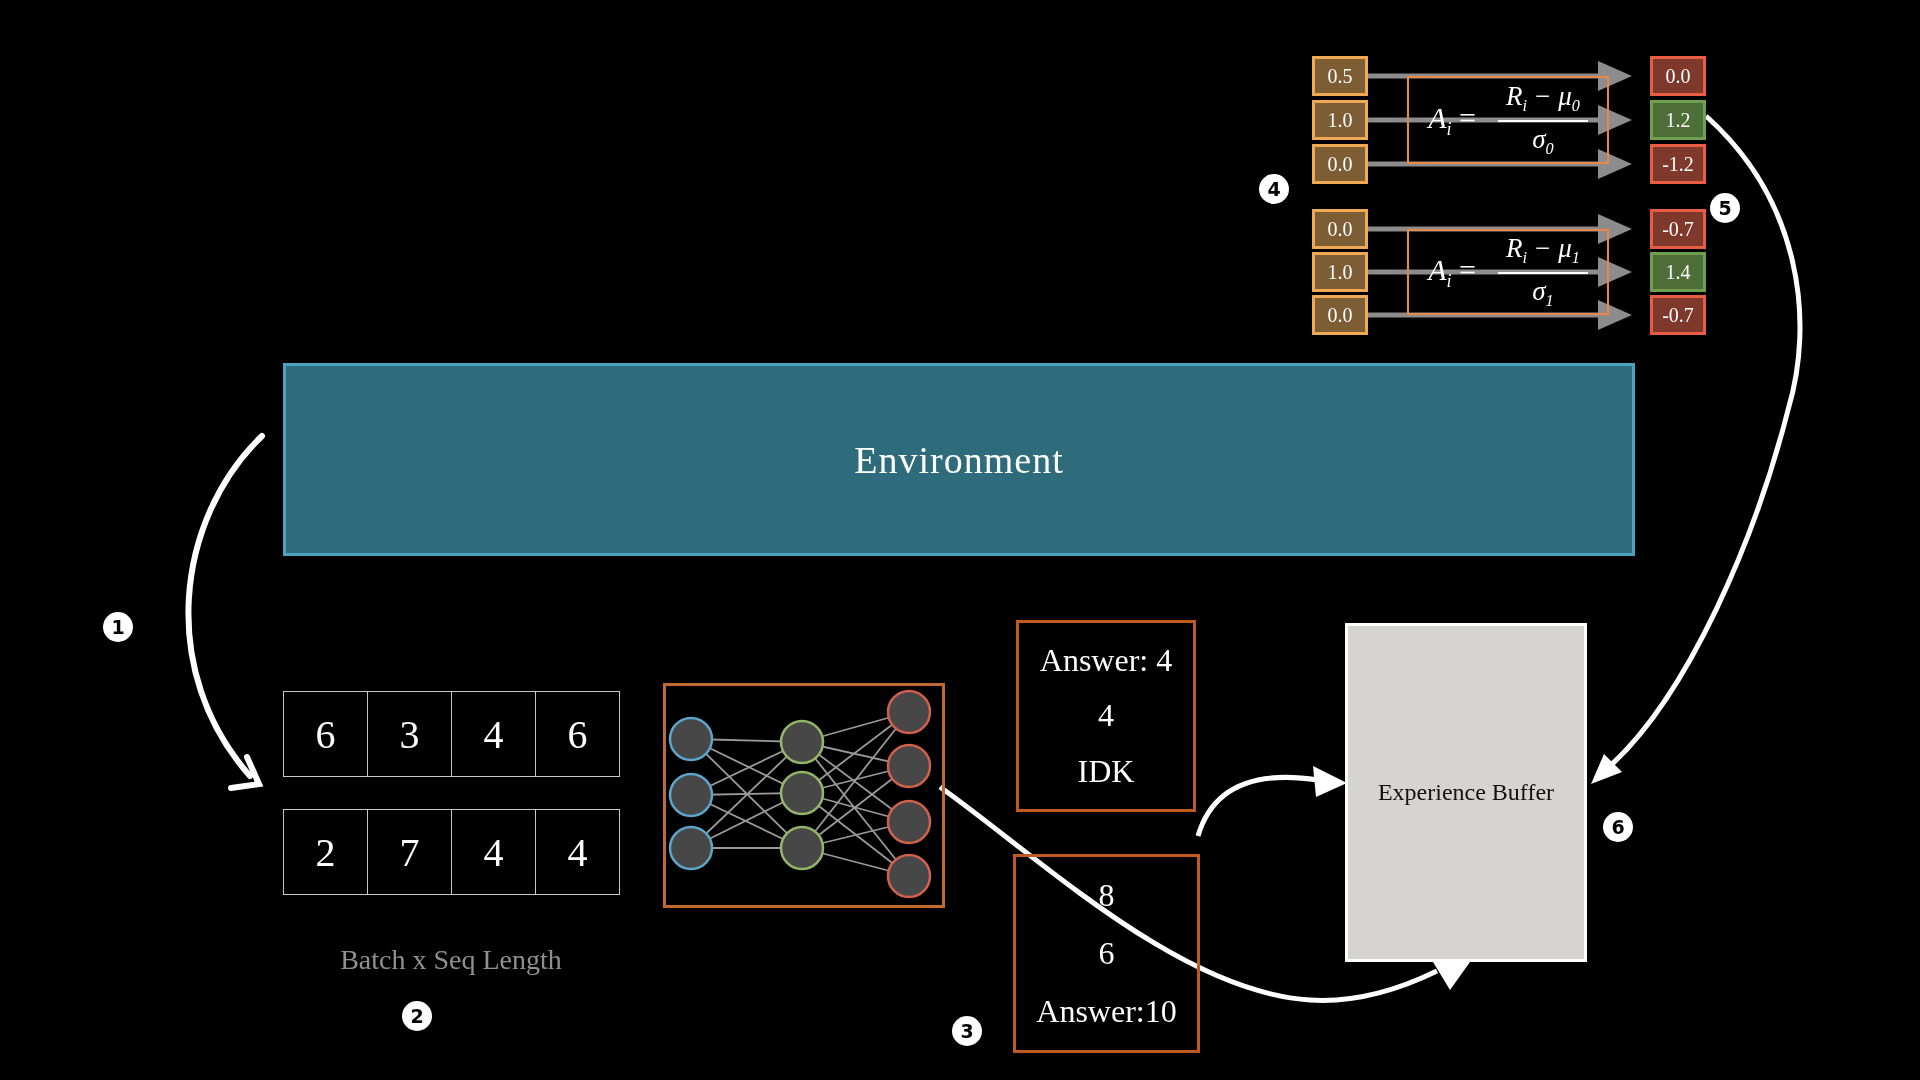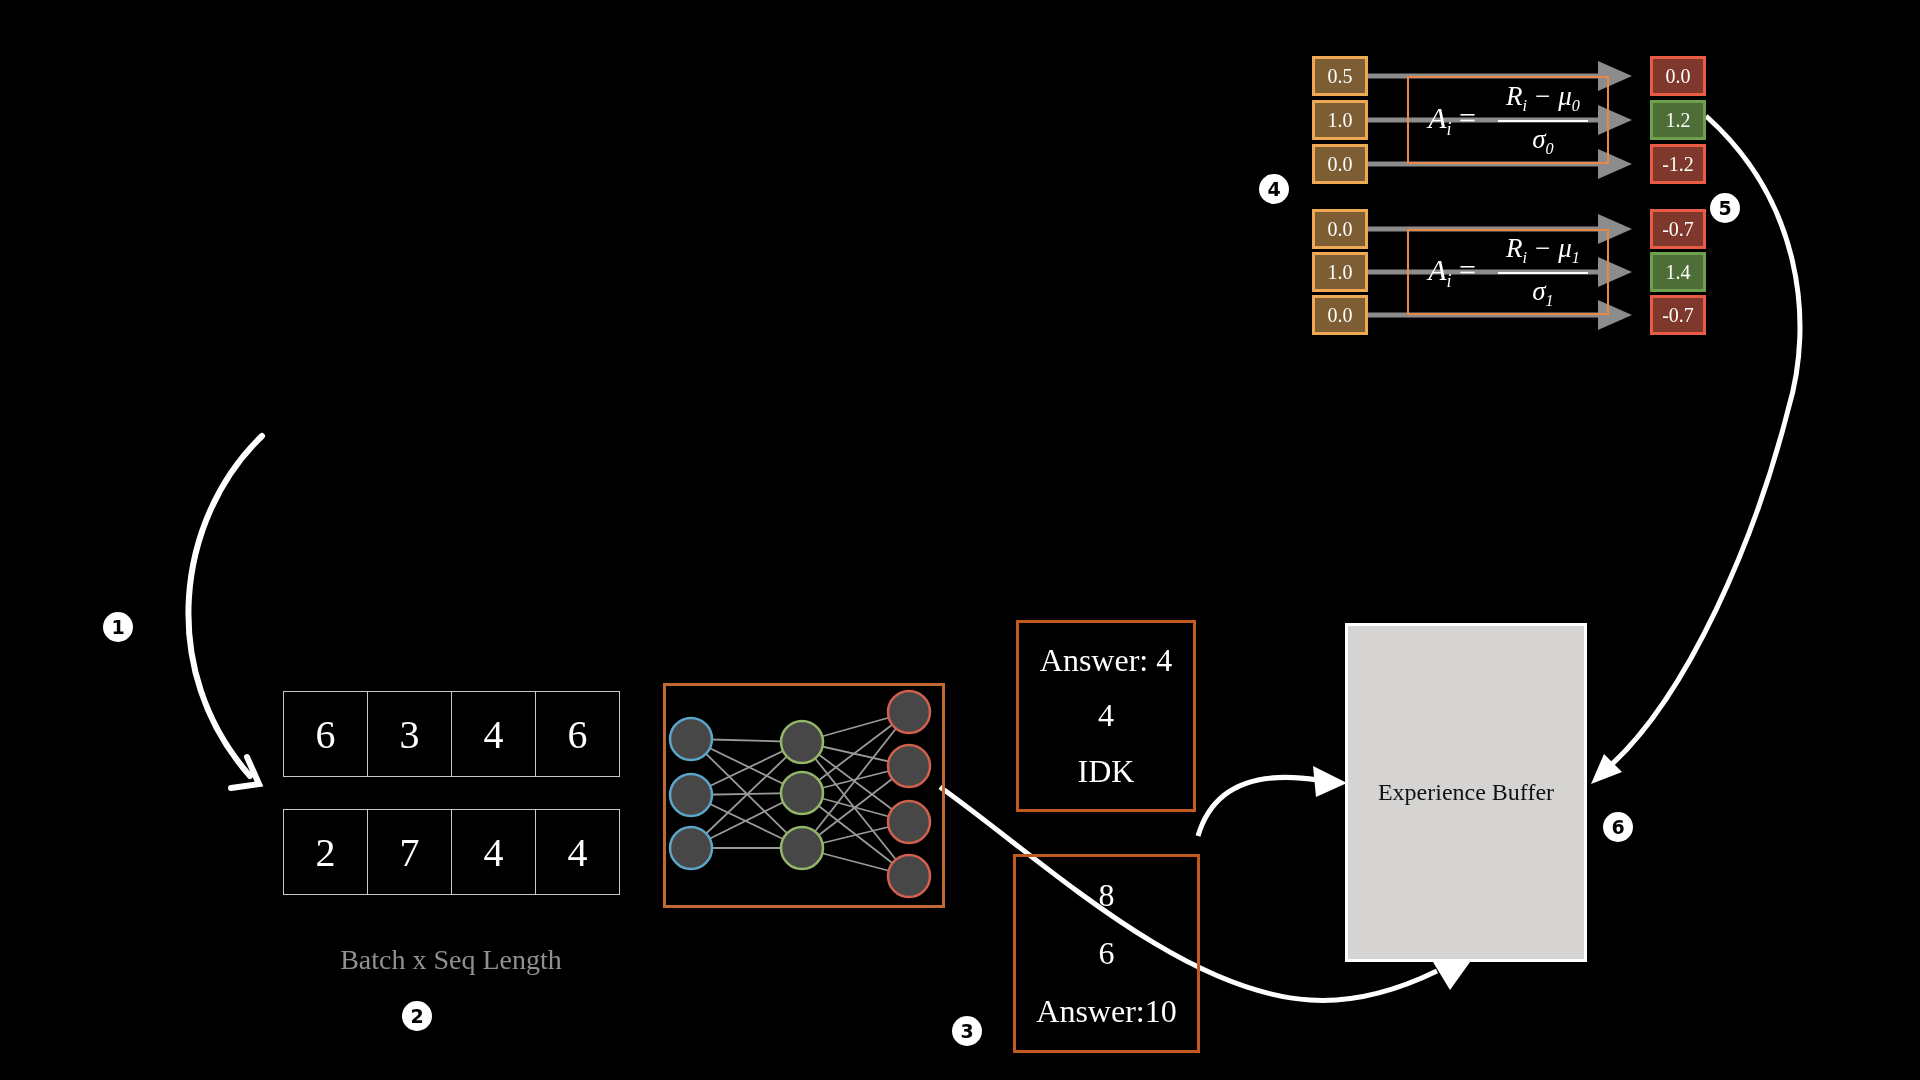--- a/index.html
+++ b/index.html
@@ -103,20 +103,23 @@
       <path d="M1198,836 C1212,788 1252,770 1318,780" stroke="#fff" stroke-width="5" fill="none"></path>
       <polygon points="1347,783 1313,766 1316,797" fill="#fff"></polygon>
     </g>
 
     <g>
       <path d="M940,787 C1040,858 1180,992 1310,1000 C1356,1003 1398,990 1437,971" stroke="#fff" stroke-width="5" fill="none"></path>
       <polygon points="1433,962 1470,962 1450,990" fill="#fff"></polygon>
     </g>
   </svg>
 
+  <div class="abs env-box">
+    <span class="env-label">Environment</span>
+  </div>
 
   <table class="seq-table" style="left:283px;top:691px">
     <tbody>
         <tr>
       <td>6</td>
       <td>3</td>
       <td>4</td>
       <td>6</td>
     </tr>
   </tbody>

